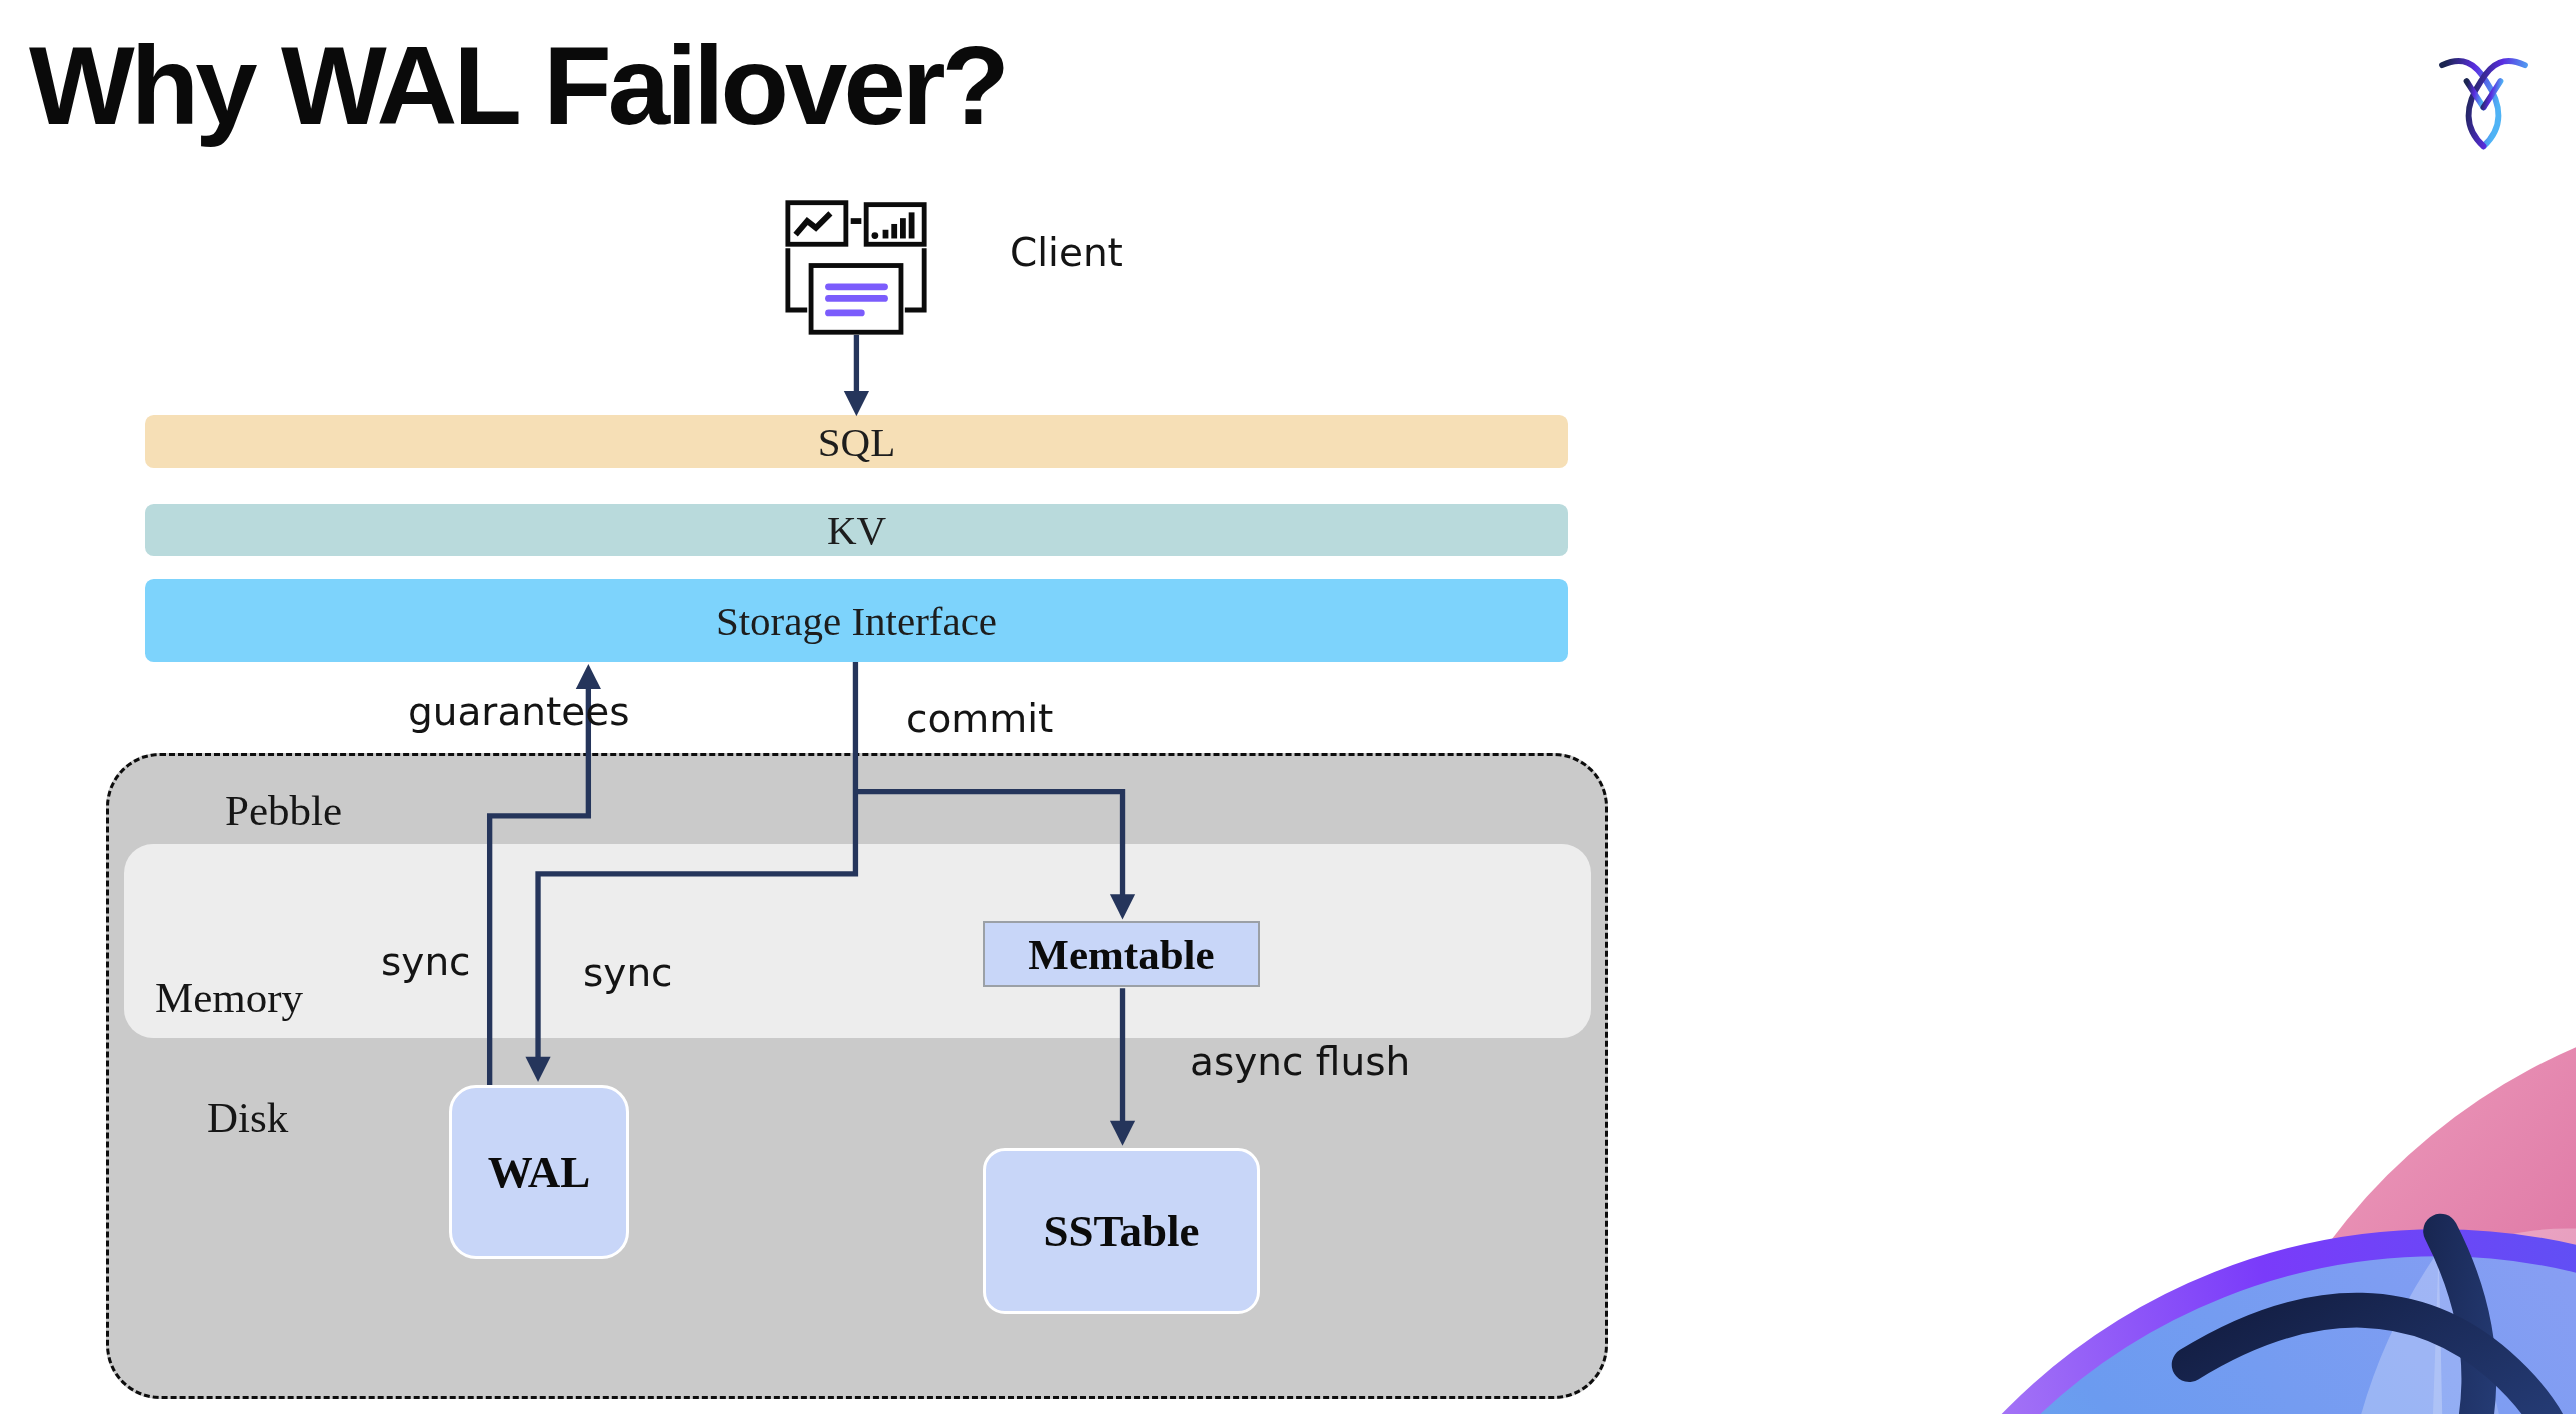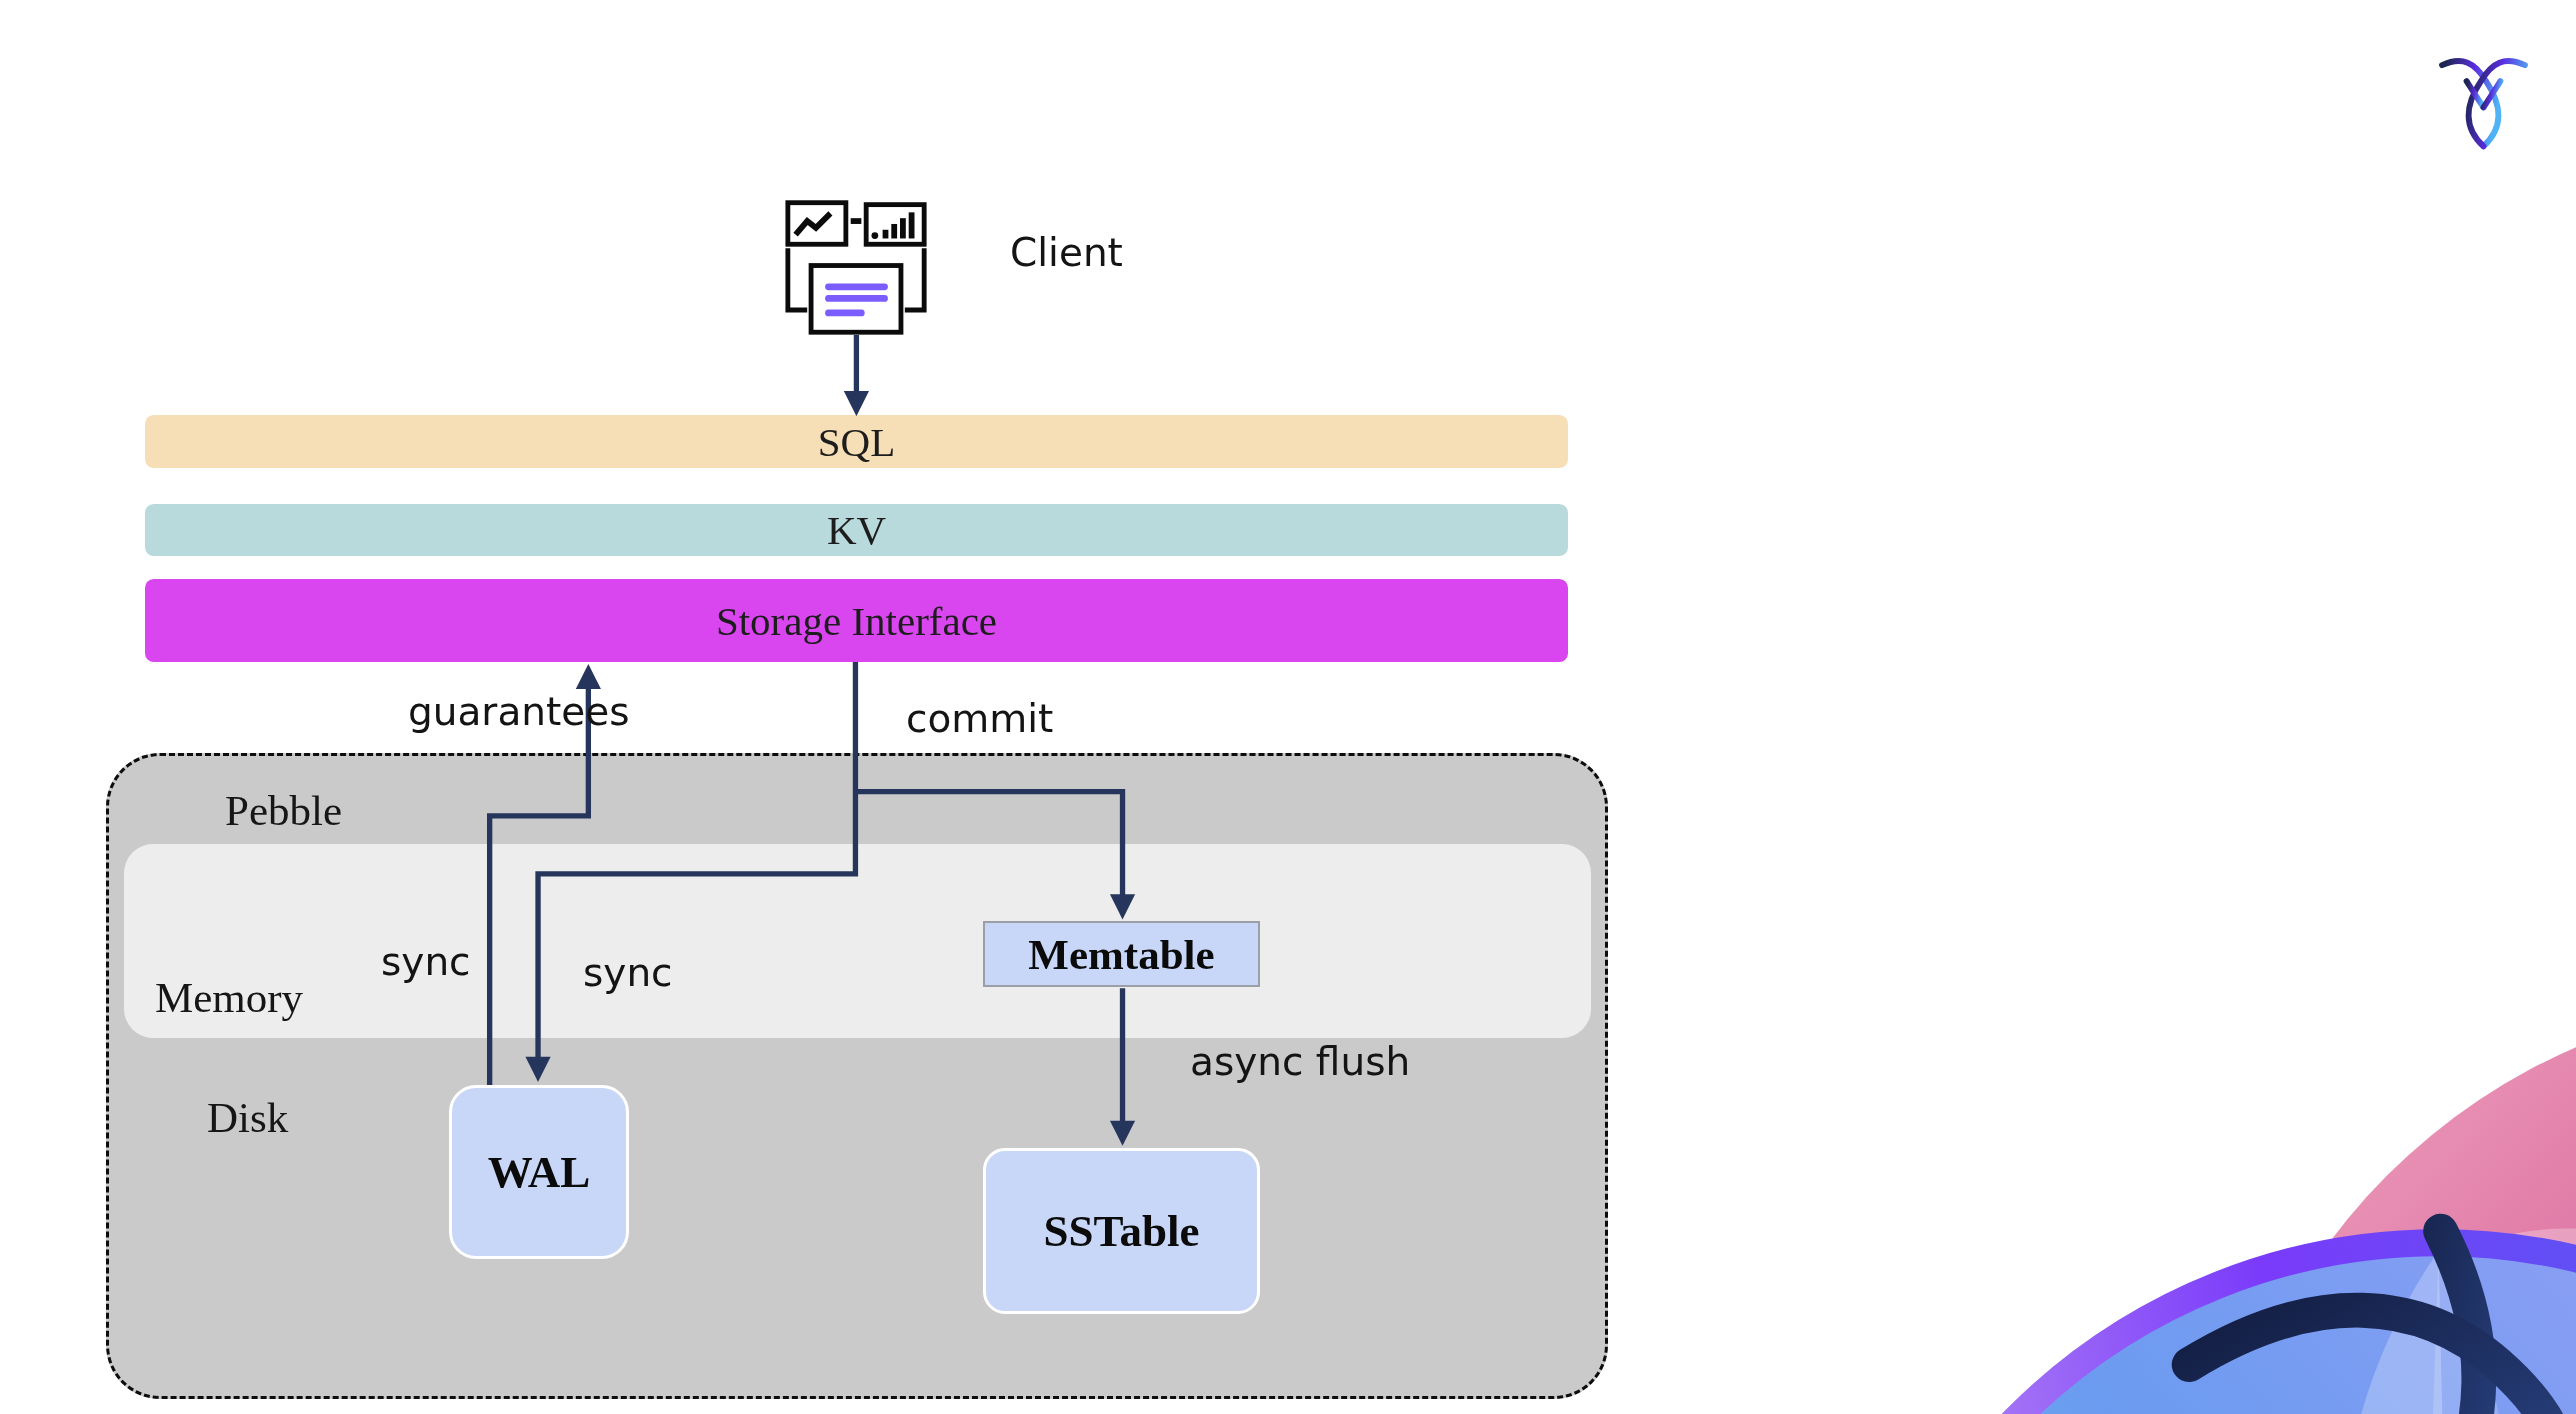--- a/index.html
+++ b/index.html
@@ -8,21 +8,21 @@
   
   .title{position:absolute;left:29px;top:21px;font-family:"Liberation Sans","DejaVu Sans",sans-serif;
          font-weight:700;font-size:112px;letter-spacing:-3.9px;color:#0a0a0a;white-space:nowrap;}
   
   .lbl{position:absolute;font-size:39px;color:#141414;white-space:nowrap;}
   
   .bar{position:absolute;left:145px;width:1423px;border-radius:8.7px;display:flex;align-items:center;justify-content:center;
        font-family:"Liberation Serif","DejaVu Serif",serif;font-size:41px;color:#1d1d1d;}
   .bar.sql{top:415px;height:53px;background:#f6dfb6;}
   .bar.kv{top:504px;height:52px;background:#b9dadc;}
-  .bar.storage{top:579px;height:83px;background:#d946ef;}
+  .bar.storage{top:579px;height:83px;background:#7dd3fc;}
   
   .pebble{position:absolute;left:106px;top:753px;width:1502px;height:646px;border-radius:54px;
           background:#cacaca;border:3.9px dashed #0d0d0d;box-sizing:border-box;}
   .memoryband{position:absolute;left:124px;top:844px;width:1467px;height:194px;border-radius:29px;background:#ededed;}
   .zonelbl{position:absolute;font-family:"Liberation Serif","DejaVu Serif",serif;font-size:43px;color:#161616;white-space:nowrap;}
   
   .node{position:absolute;background:#c8d6f8;display:flex;align-items:center;justify-content:center;
         font-family:"Liberation Serif","DejaVu Serif",serif;font-weight:bold;color:#0b0b0b;box-sizing:border-box;}
   .wal{left:449px;top:1085px;width:180px;height:174px;border:3.9px solid #ffffff;border-radius:27px;font-size:45px;}
   .memtable{left:983px;top:921px;width:277px;height:66px;border:2.9px solid #9ba0a6;border-radius:0;font-size:43px;}
@@ -36,20 +36,21 @@
   
   .clienticon{position:absolute;left:774px;top:194px;}
   .logo{position:absolute;left:2437px;top:48px;}
   .decor{position:absolute;right:0;bottom:0;}
 </style>
 </head>
 <body>
 
 <div class="slide">
 
+  <div class="title">Why WAL Failover?</div>
 
   <svg class="logo" width="93" height="112" viewBox="0 0 110 124">
     <defs>
       <linearGradient id="lg" x1="0%" y1="20%" x2="100%" y2="50%">
         <stop offset="0%" stop-color="#1b2550"></stop>
         <stop offset="50%" stop-color="#5a2de0"></stop>
         <stop offset="100%" stop-color="#4fb3f5"></stop>
       </linearGradient>
     </defs>
     <g fill="none" stroke="url(#lg)" stroke-width="7" stroke-linecap="round">

